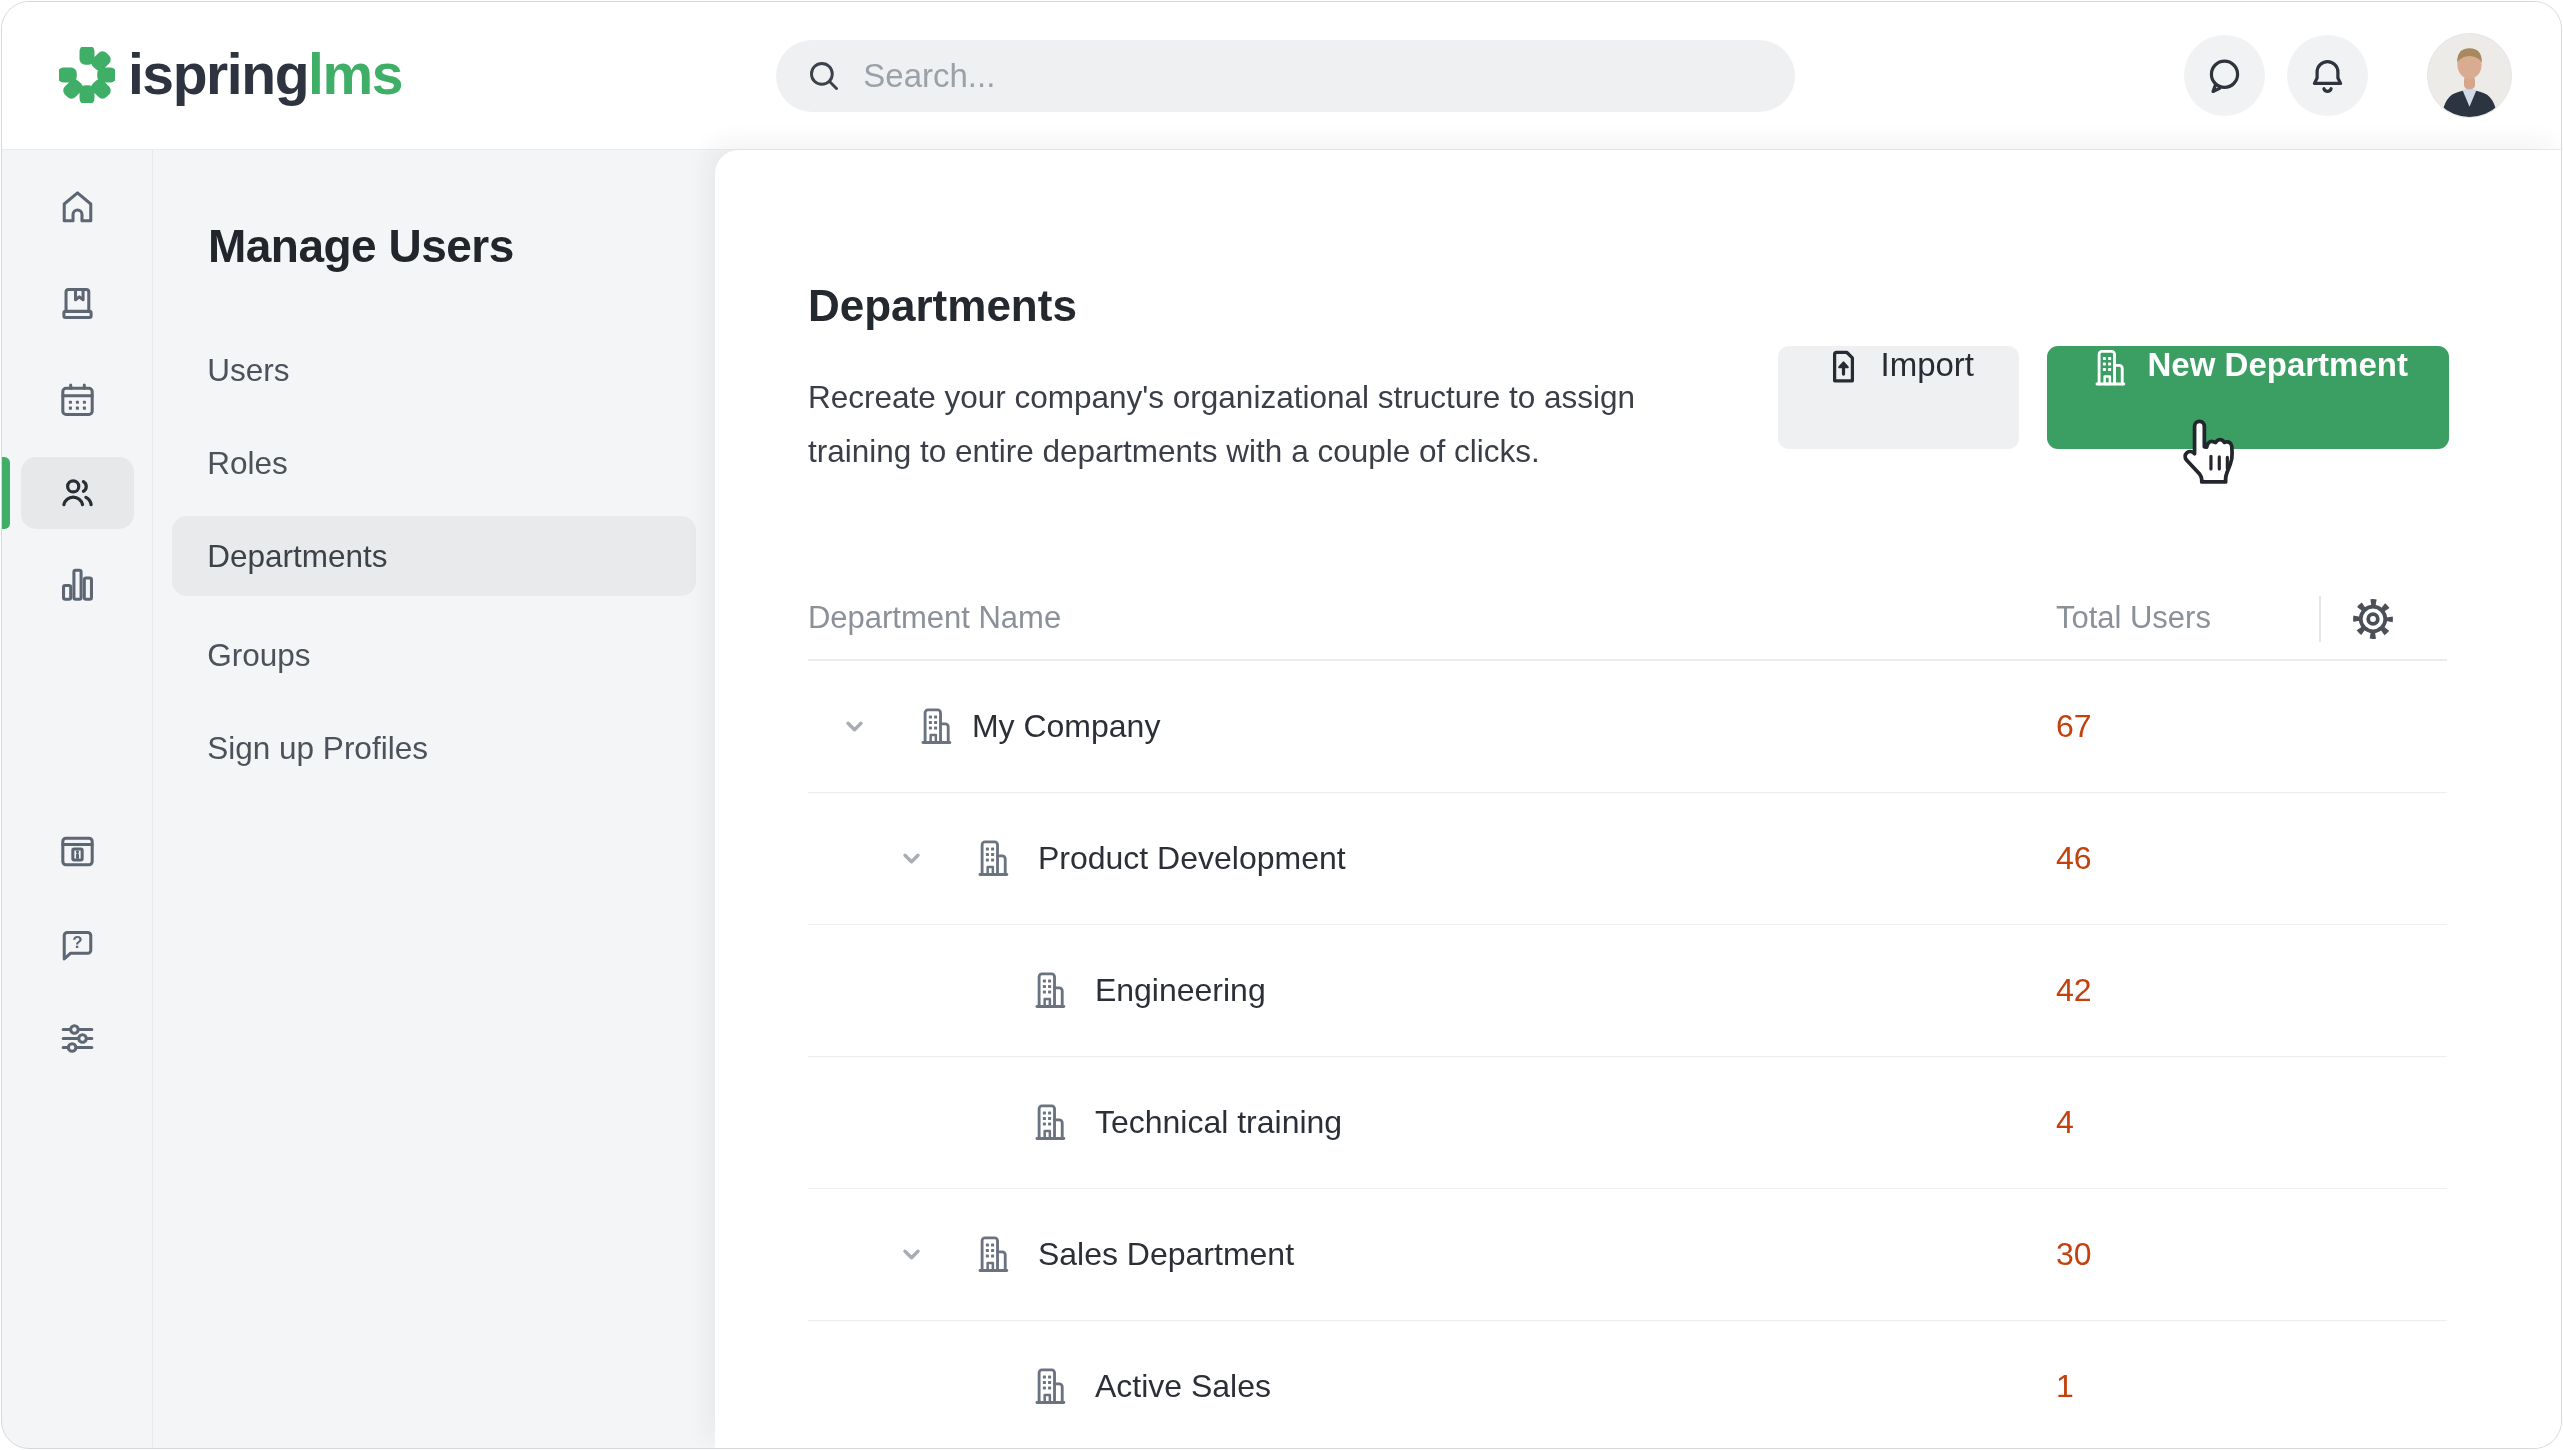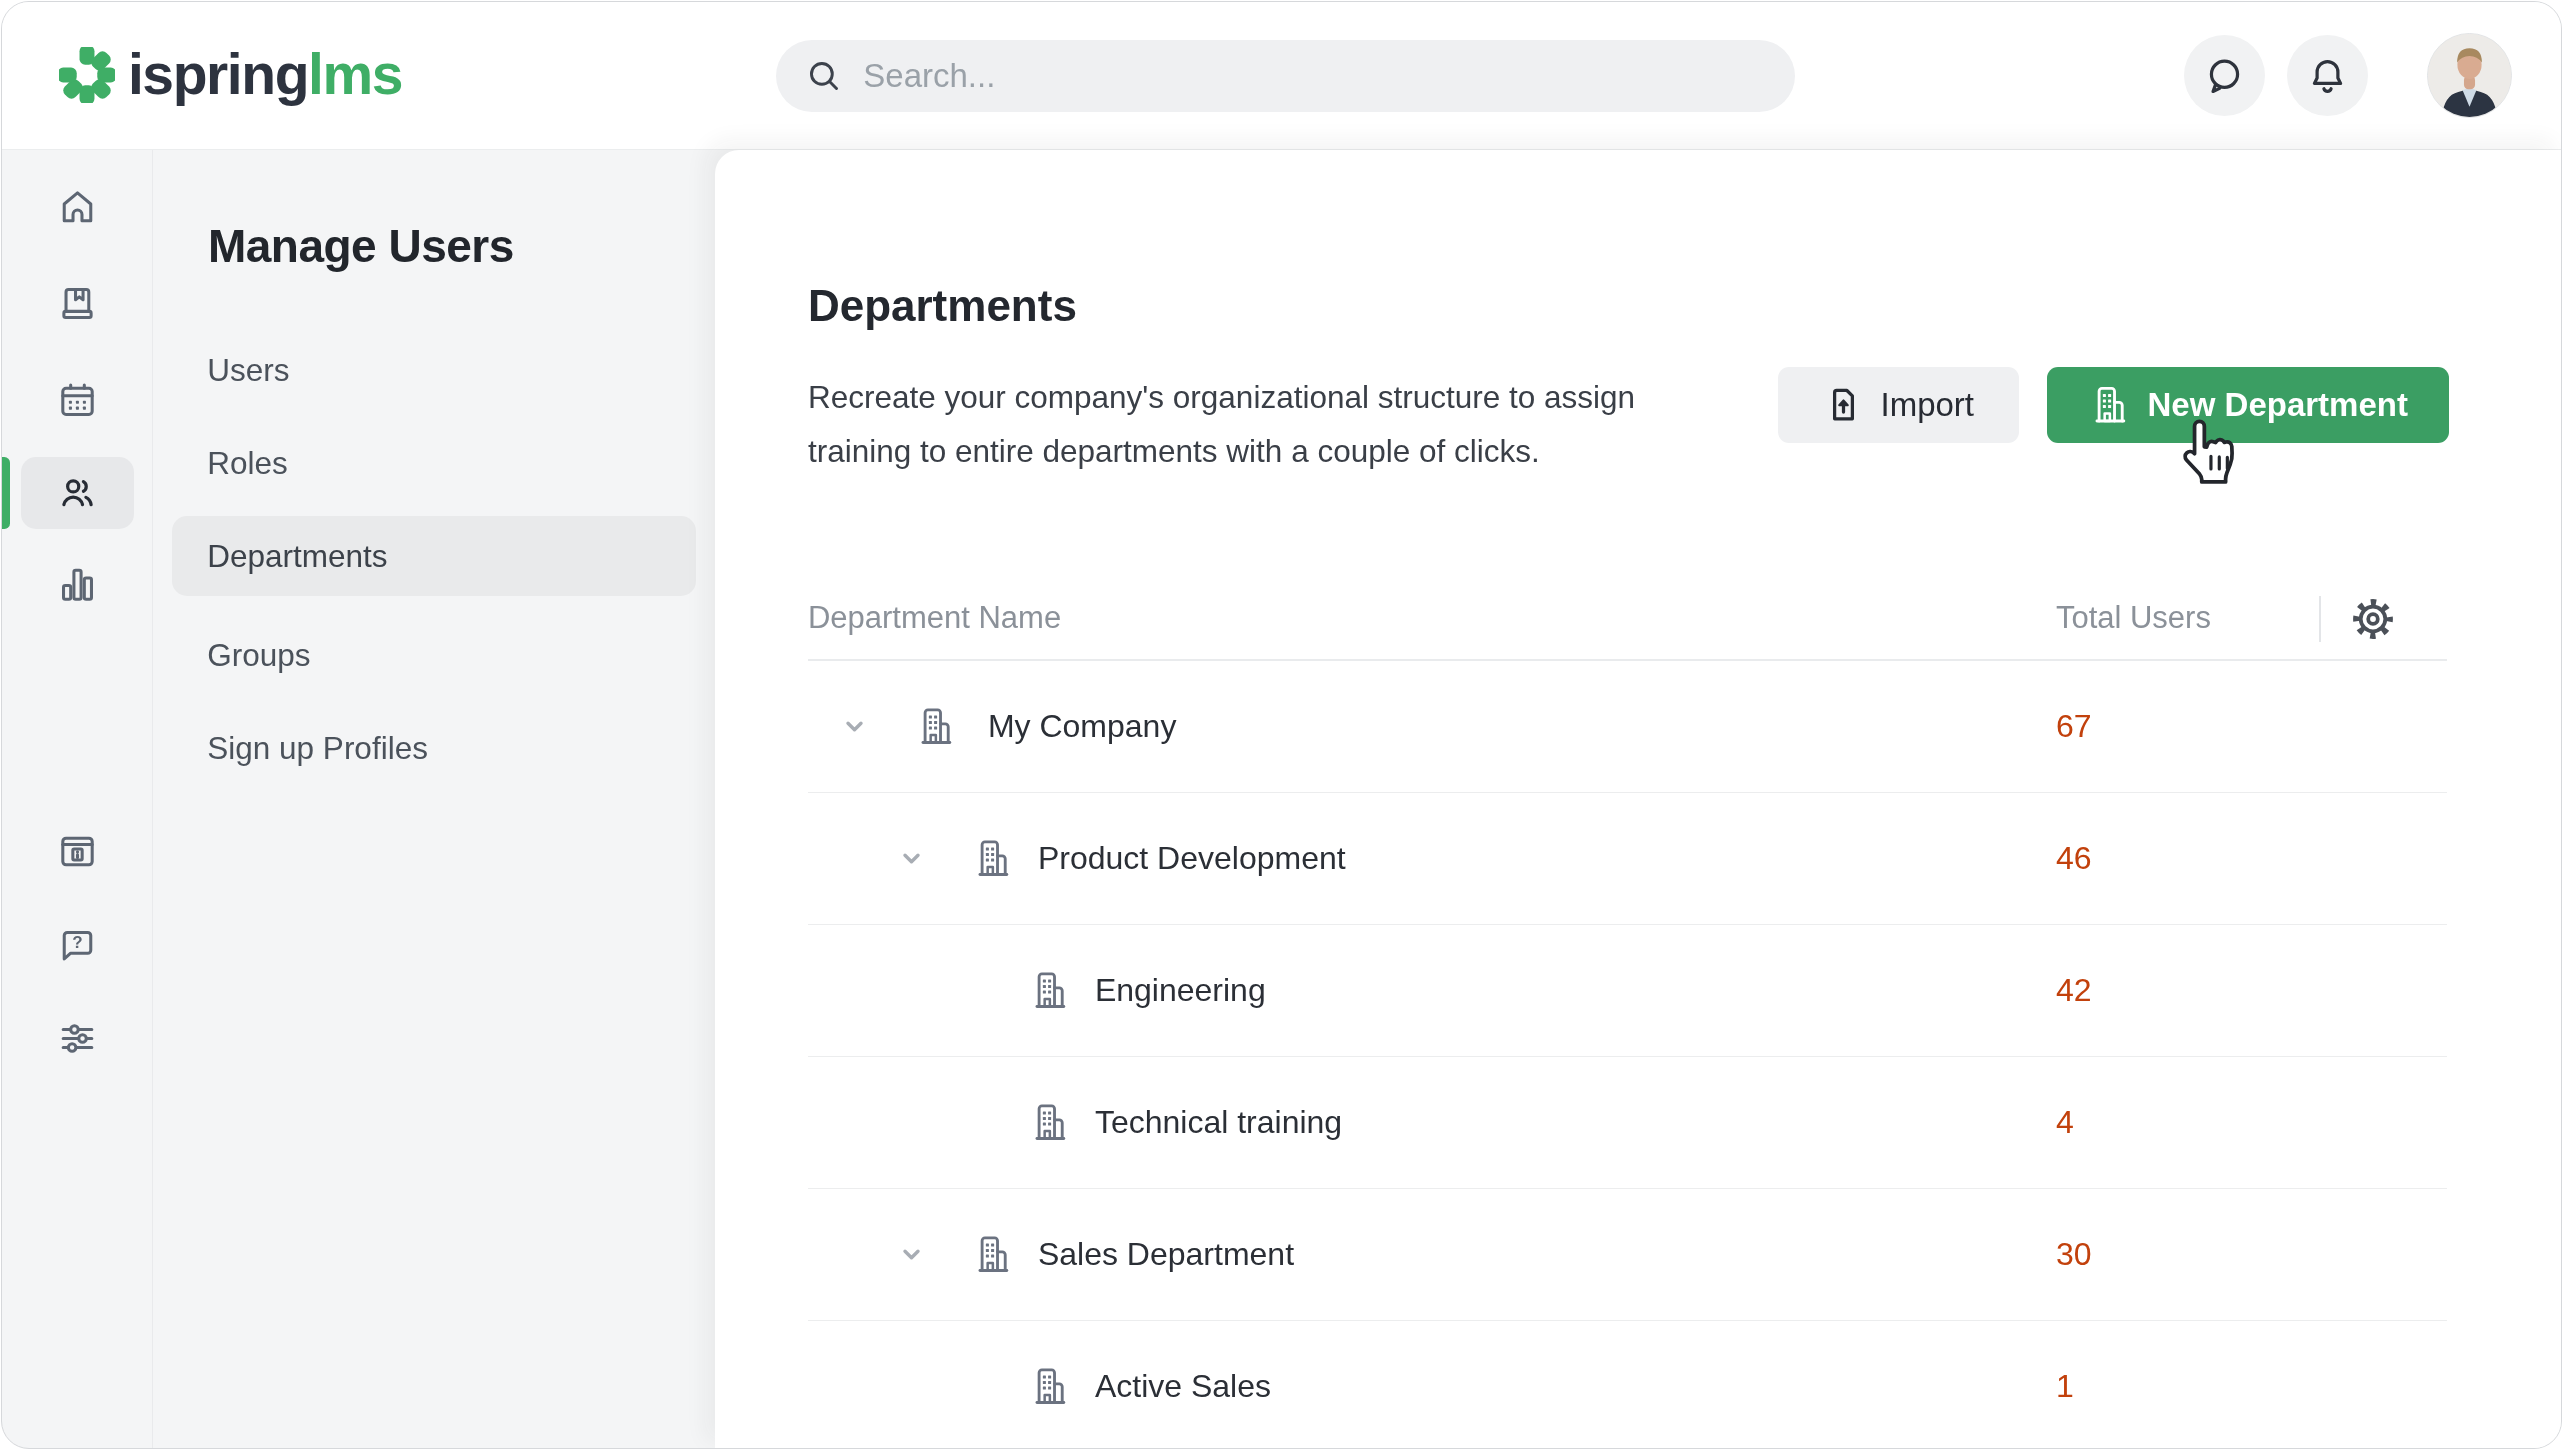--- a/index.html
+++ b/index.html
@@ -50,43 +50,43 @@
   .menu ul{position:absolute;left:0;top:174px;width:100%;list-style:none;}
   .menu li{height:93px;padding:0 19.4px;cursor:pointer;}
   .menu li>span{display:flex;align-items:center;height:100%;padding-left:35px;border-radius:15px;
     font-size:31.5px;color:var(--ink-menu);}
   .menu li.active>span{height:80px;margin-top:6.5px;background:#e9eaeb;color:#3c424a;}
   
   .card{position:relative;flex:1;background:#fff;border-top-left-radius:24px;
     box-shadow:-9.3px -9.3px 22px rgba(30,35,40,.05);}
   .card h1{position:absolute;left:93px;top:131px;font-size:44px;font-weight:700;color:var(--ink);}
   .card .desc{position:absolute;left:93px;top:220px;width:870px;font-size:31.5px;line-height:54px;color:var(--ink-soft);}
-  .btn{position:absolute;top:196px;height:76px;border-radius:11px;display:flex;align-items:center;
-    justify-content:center;gap:16.7px;cursor:pointer;border:none;font-family:"Liberation Sans",sans-serif;margin-top:21px;}
+  .btn{position:absolute;top:196px;height:103px;border-radius:11px;display:flex;align-items:flex-start;
+    justify-content:center;gap:16.7px;cursor:pointer;border:none;font-family:"Liberation Sans",sans-serif;}
   .btn-import{left:1063px;width:241px;background:#eff0f2;color:#272b33;}
   .btn-import svg{width:41px;height:41px;}
   .btn-import span{font-size:33px;font-weight:500;}
   .btn-new{left:1332px;width:402px;background:var(--accent);color:#fff;}
   .btn-new svg{width:43px;height:43px;}
   .btn-new span{font-size:33px;font-weight:600;}
   .cursor{position:absolute;left:1458px;top:262px;width:69px;height:91px;z-index:5;pointer-events:none;}
   .thead{position:absolute;left:0;top:0;width:100%;}
   .th-name{position:absolute;left:93px;top:450px;font-size:31px;color:var(--ink-muted);}
   .th-users{position:absolute;left:1341px;top:450px;font-size:31px;color:var(--ink-muted);}
   .th-vline{position:absolute;left:1604px;top:446px;width:1.9px;height:46px;background:#e3e5e8;}
   .th-gear{position:absolute;left:1633px;top:444px;width:50px;height:50px;color:#4b5058;cursor:pointer;}
   .th-gear svg{width:50px;height:50px;}
   .head-line{position:absolute;left:93px;top:509px;width:1639px;height:1.9px;background:var(--line);}
   .rows{position:absolute;left:93px;top:511px;width:1639px;}
   .t-row{position:relative;height:132px;border-bottom:1.9px solid #ecedee;cursor:pointer;}
   .t-row .chev{position:absolute;top:50%;transform:translateY(-50%);width:41px;height:41px;color:#a8adb4;cursor:pointer;}
   .t-row .bld{position:absolute;top:50%;transform:translateY(-50%);width:43px;height:43px;color:#6b7280;}
   .t-row .nm{position:absolute;top:50%;transform:translateY(-50%);font-size:32px;color:#2b2f36;}
   .t-row .val{position:absolute;left:1248px;top:50%;transform:translateY(-50%);font-size:32px;color:#c2410c;}
-  .t-row.lv0 .chev{left:26px;} .t-row.lv0 .bld{left:106px;} .t-row.lv0 .nm{left:180px;}
+  .t-row.lv0 .chev{left:26px;} .t-row.lv0 .bld{left:106px;} .t-row.lv0 .nm{left:164px;}
   .t-row.lv1 .chev{left:83px;} .t-row.lv1 .bld{left:163px;} .t-row.lv1 .nm{left:230px;}
   .t-row.lv2 .bld{left:220px;} .t-row.lv2 .nm{left:287px;}
   svg{display:block;}
 </style>
 </head>
 <body>
 
 <div class="window">
 
   <div class="hdr">

